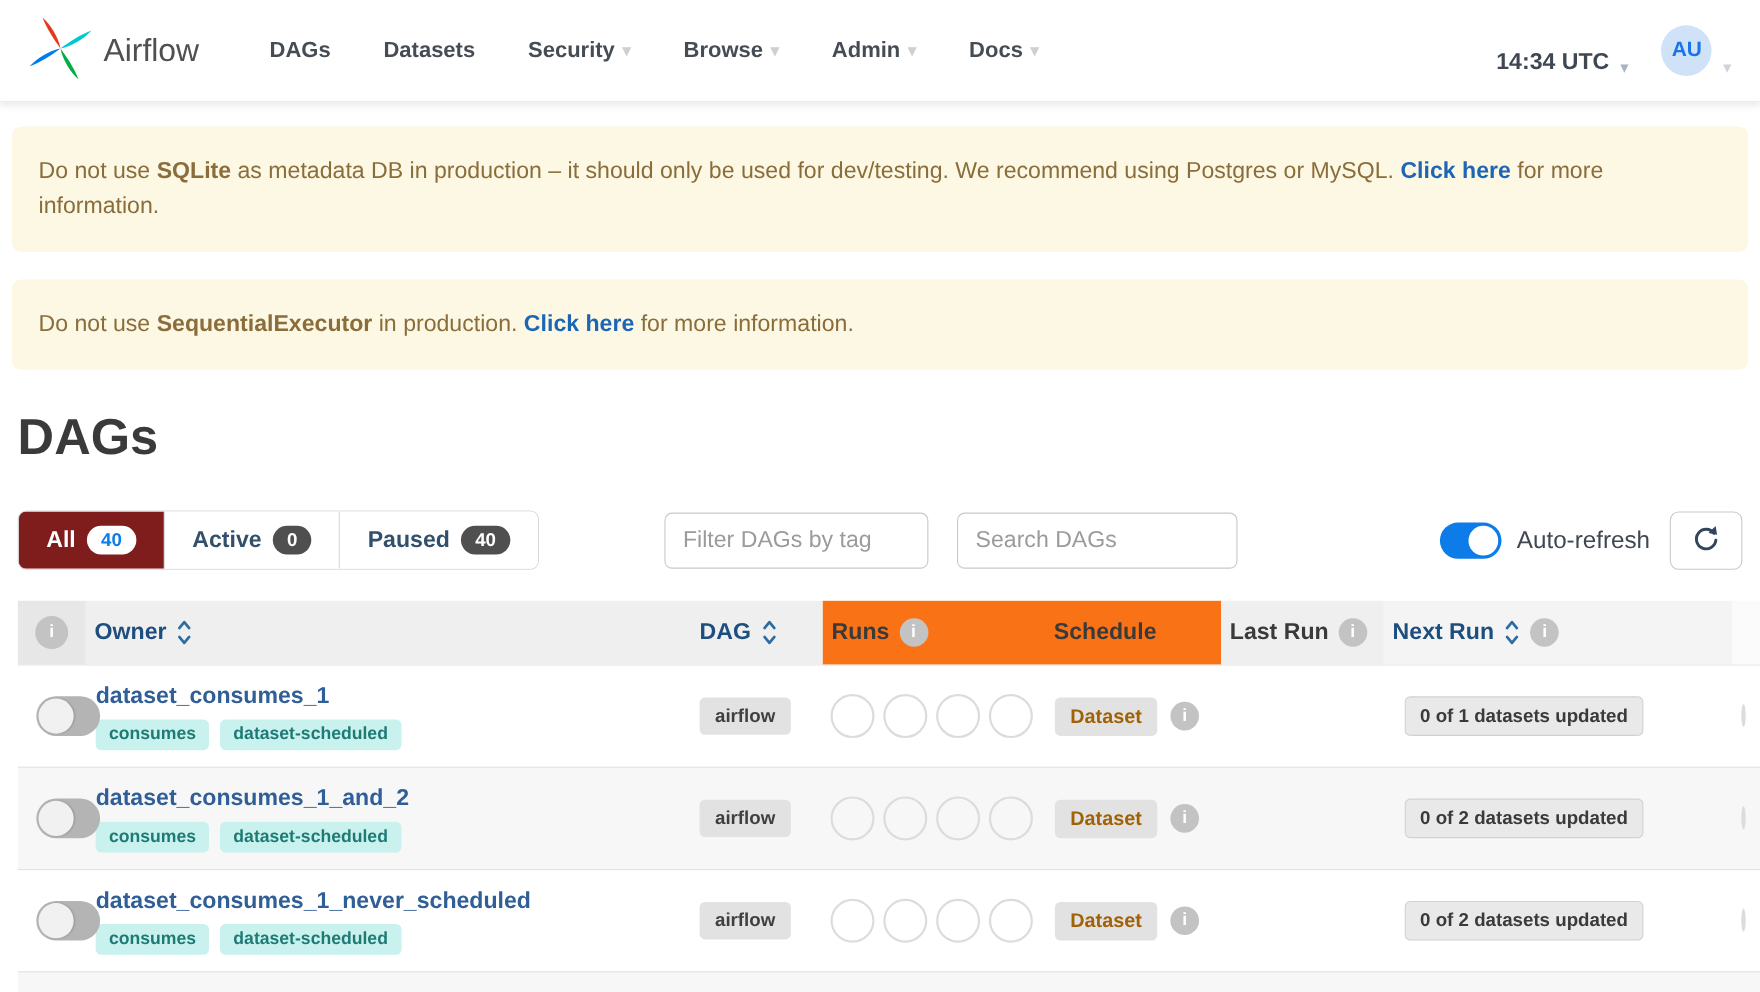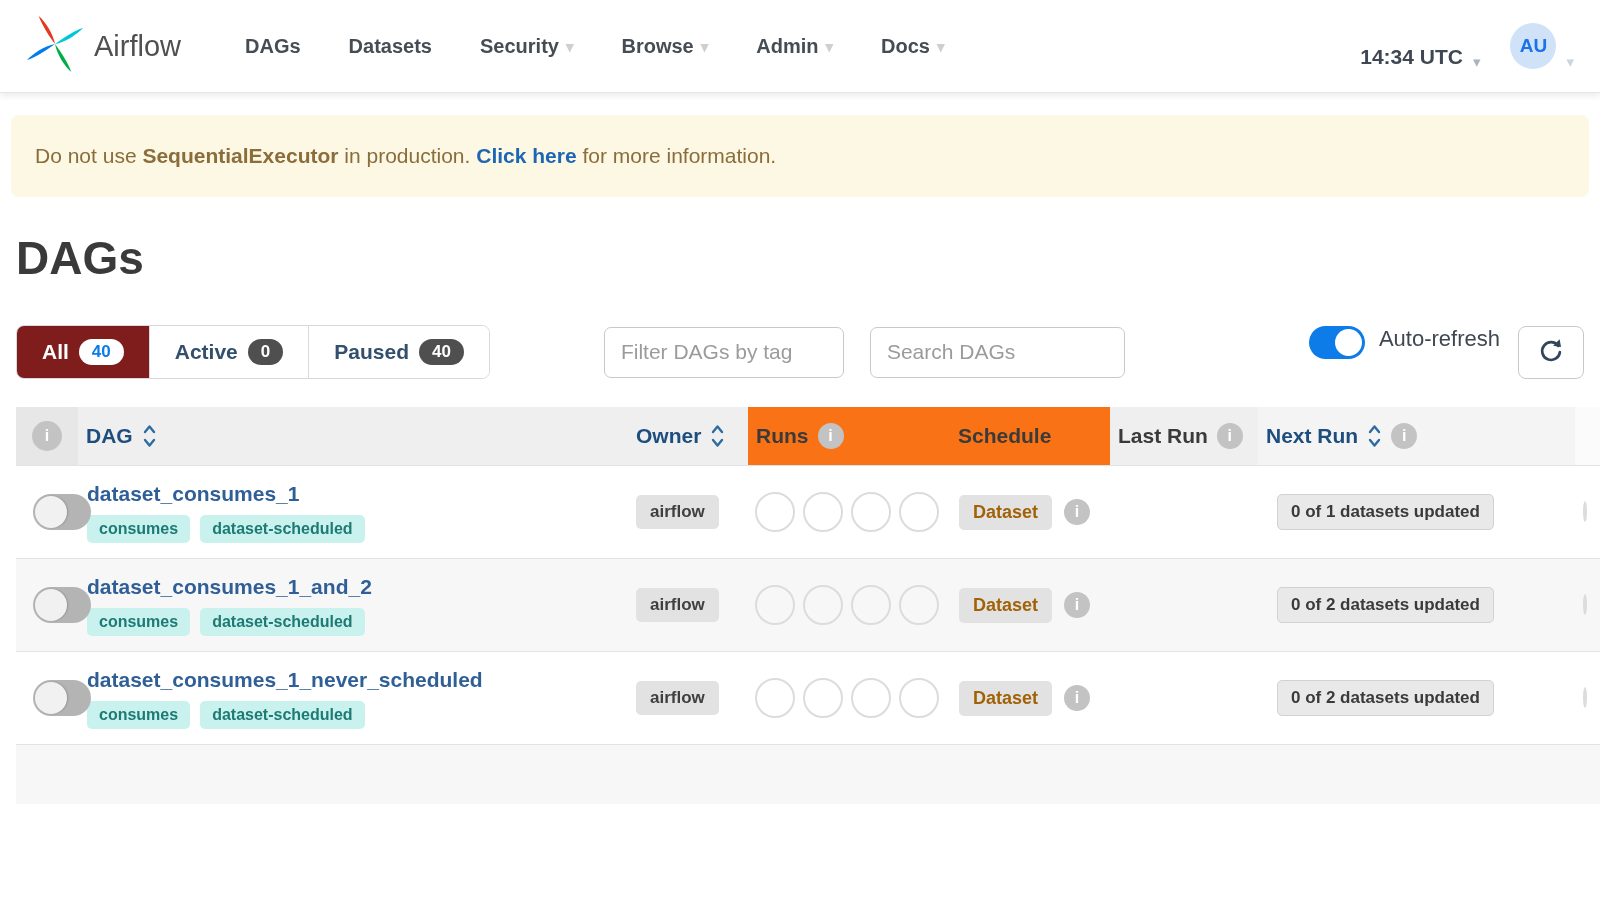--- a/index.html
+++ b/index.html
@@ -48,21 +48,21 @@
   .tab.active { background: #7f1d1d; color: #fff; }
   .tab .badge { border-radius: 999px; padding: 3px 13px; font-size: 17px;
     font-weight: 700; background: #4f4f4f; color: #fff; }
   .tab.active .badge { background: #fff; color: #0b7ce8; }
   .filter-input { height: 51px; border: 1px solid #c9c9c9; border-radius: 7px;
     font-size: 21px; padding: 0 16px; color: #333; outline: none;
     font-family: "Liberation Sans", sans-serif; }
   .filter-input::placeholder { color: #9b9b9b; }
   #tag-filter { width: 240px; margin-left: 114px; }
   #search-dags { width: 255px; margin-left: 26px; }
-  .refresh-group { margin-left: auto; display: flex; }
+  .refresh-group { margin-left: auto; display: flex; align-items: center; }
   .toggle-on { width: 56px; height: 33px; border-radius: 999px; background: #0d7ce8;
     position: relative; cursor: pointer; }
   .toggle-on .knob { position: absolute; right: 3px; top: 3px; width: 27px;
     height: 27px; border-radius: 50%; background: #fff; }
   .auto-refresh-label { font-size: 22px; color: #3f4752; margin-left: 14px; }
   .refresh-btn { width: 66px; height: 53px; border: 1px solid #c9c9c9;
     border-radius: 8px; background: #fff; margin-left: 18px; display: flex;
     align-items: center; justify-content: center; cursor: pointer; }
 
   
@@ -157,20 +157,23 @@
   <div class="nav-right">
     <span class="clock">14:34 UTC</span>
     <span class="caret clock-caret">▾</span>
     <div class="avatar">AU</div>
     <span class="caret avatar-caret">▾</span>
   </div>
 </div>
 
 <div class="alerts">
   <div class="alert">
+    <span>Do not use </span><b>SQLite</b><span> as metadata DB in production – it should only be used for dev/testing. We recommend using Postgres or MySQL. </span><span class="link">Click here</span><span> for more information.</span>
+  </div>
+  <div class="alert">
     <span>Do not use </span><b>SequentialExecutor</b><span> in production. </span><span class="link">Click here</span><span> for more information.</span>
   </div>
 </div>
 
 <h1 class="page-title">DAGs</h1>
 
 <div class="filter-bar">
   <div class="tab-group">
     <div class="tab active">
       <span>All</span>
@@ -203,30 +206,30 @@
   </div>
 </div>
 
 <div class="dag-table">
 
   <div class="tr thead">
     <div class="th first">
       <span class="info-dot lg">i</span>
     </div>
     <div class="th sortable">
-      <span>DAG</span>
+      <span>Owner</span>
       <span class="sort-icon">
         <svg width="15" height="28" viewBox="0 0 15 28">
           <path d="M3 10 L7.5 4.5 L12 10" fill="none" stroke="#2d6ca2" stroke-width="2.4" stroke-linecap="round" stroke-linejoin="round"></path>
           <path d="M3 18 L7.5 23.5 L12 18" fill="none" stroke="#2d6ca2" stroke-width="2.4" stroke-linecap="round" stroke-linejoin="round"></path>
         </svg>
       </span>
     </div>
     <div class="th sortable">
-      <span>Owner</span>
+      <span>DAG</span>
       <span class="sort-icon">
         <svg width="15" height="28" viewBox="0 0 15 28">
           <path d="M3 10 L7.5 4.5 L12 10" fill="none" stroke="#2d6ca2" stroke-width="2.4" stroke-linecap="round" stroke-linejoin="round"></path>
           <path d="M3 18 L7.5 23.5 L12 18" fill="none" stroke="#2d6ca2" stroke-width="2.4" stroke-linecap="round" stroke-linejoin="round"></path>
         </svg>
       </span>
     </div>
     <div class="th runs-h">
       <span>Runs</span>
       <span class="info-dot">i</span>

